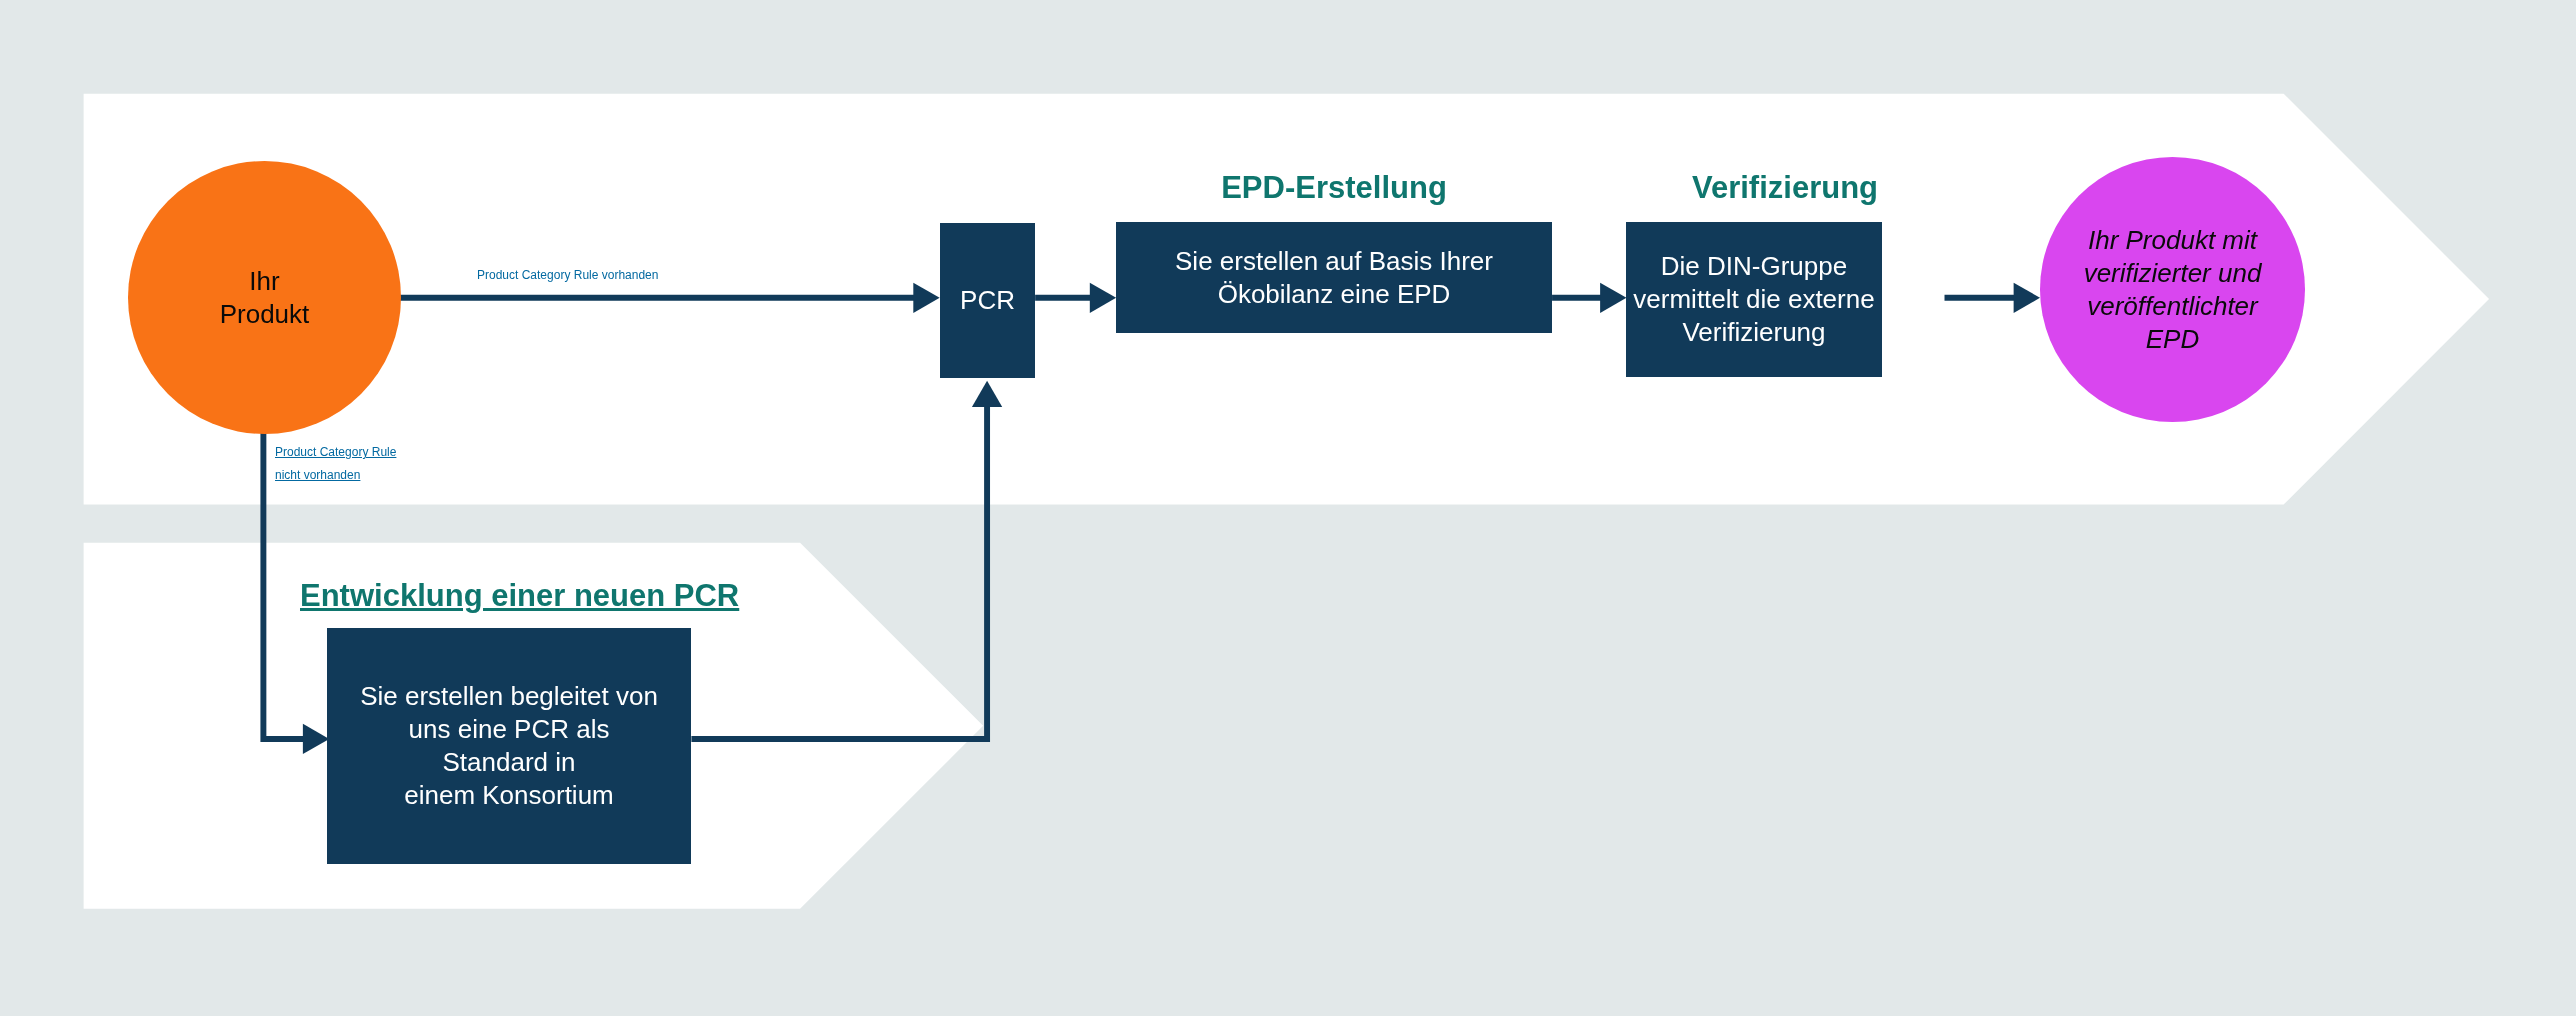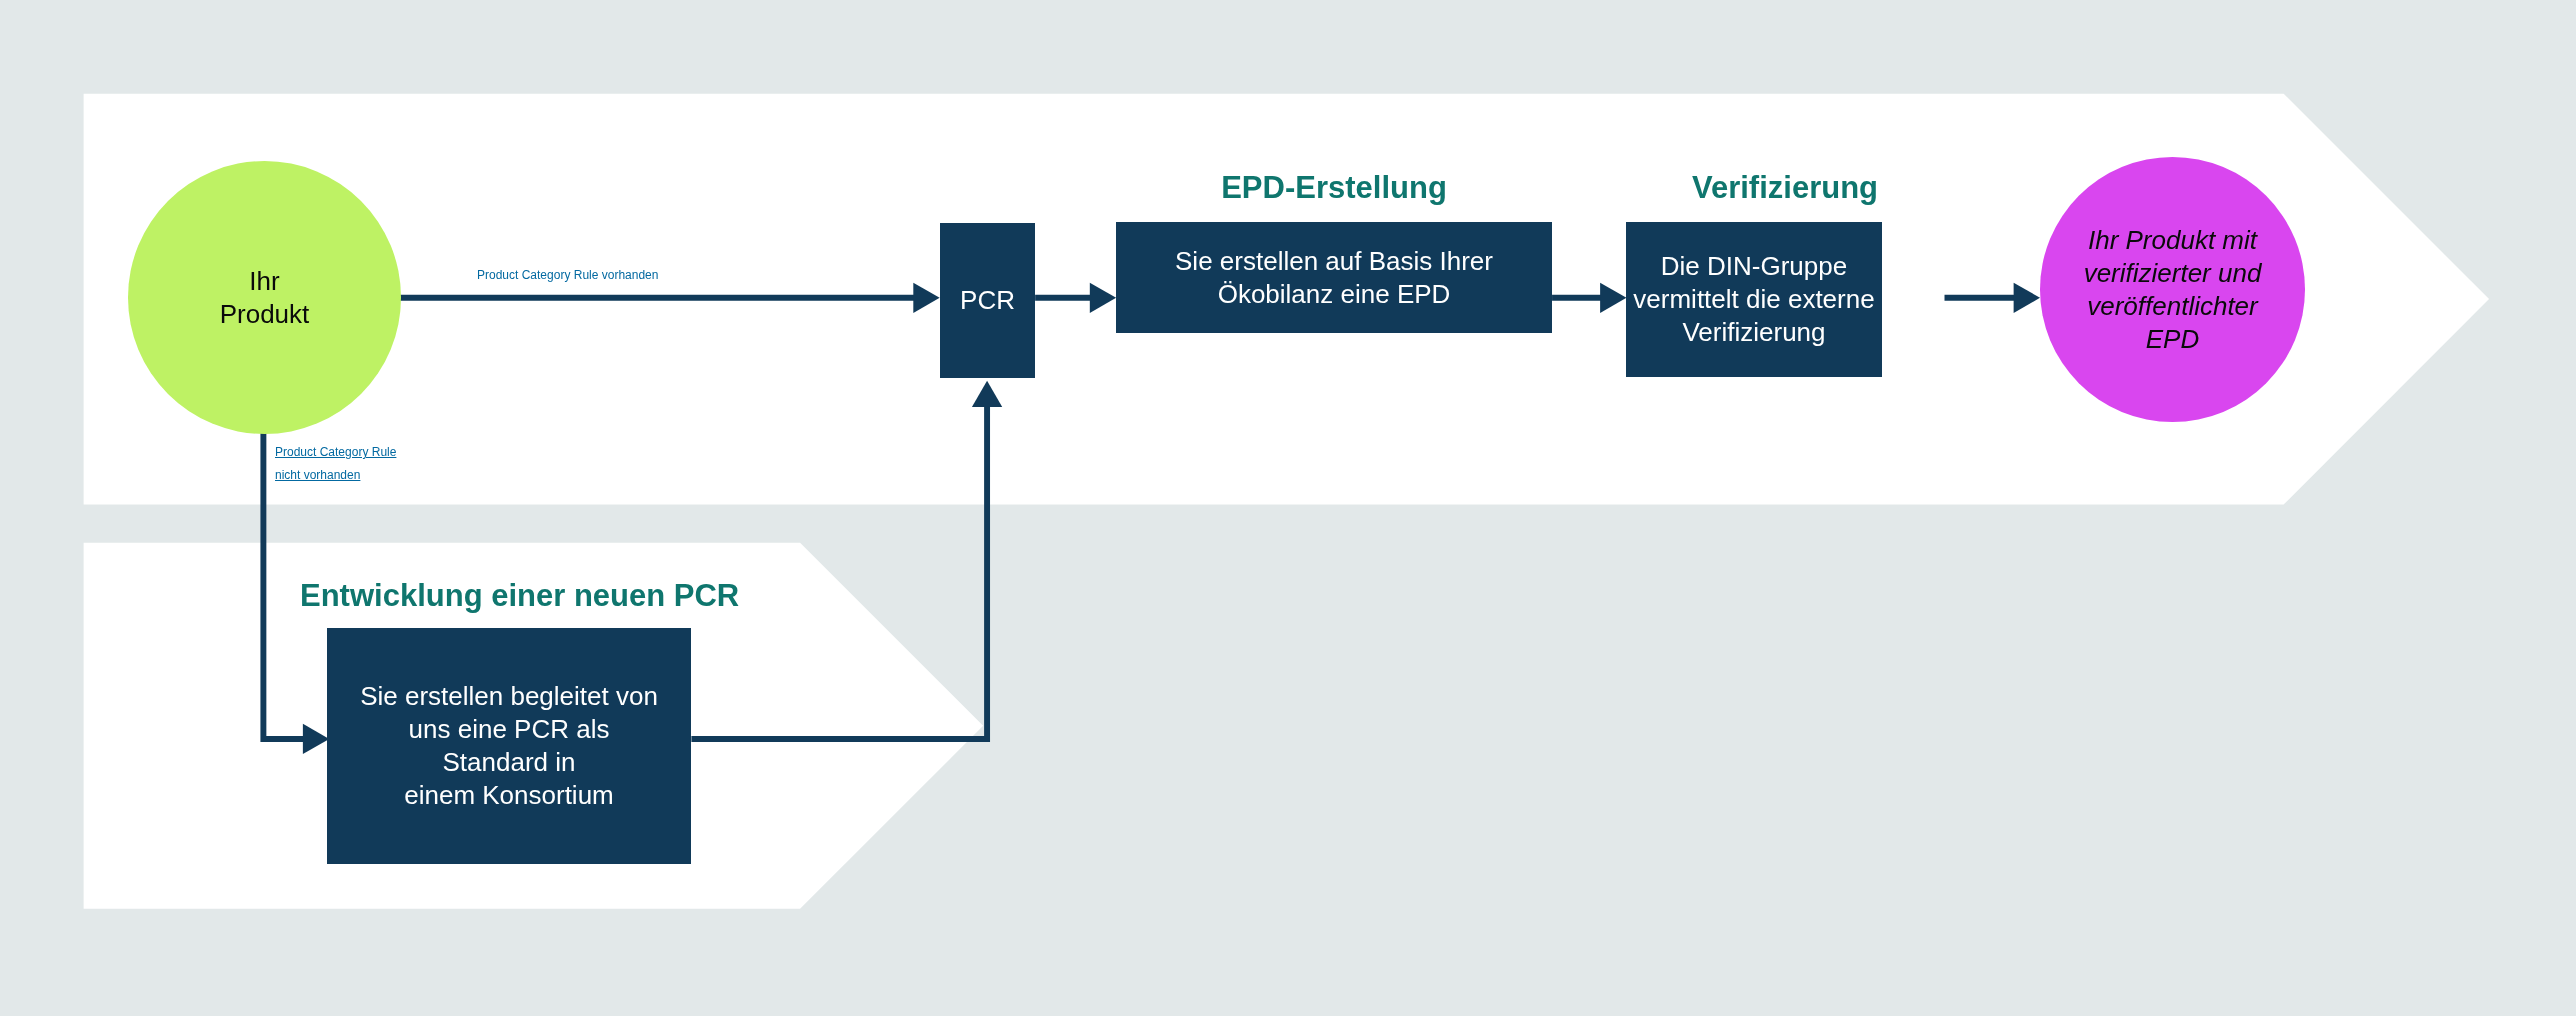--- a/index.html
+++ b/index.html
@@ -25,21 +25,21 @@
     display: flex;
     align-items: center;
     justify-content: center;
     border-radius: 50%;
     text-align: center;
     color: #0a0a0a;
     font-size: 26px;
     line-height: 33px;
     white-space: pre-line;
   }
-  .circle.start { left: 128px; top: 161px; width: 273px; height: 273px; background: #bef264; }
+  .circle.start { left: 128px; top: 161px; width: 273px; height: 273px; background: #f97316; }
   .circle.end   { left: 2040px; top: 157px; width: 265px; height: 265px; background: #d946ef; font-style: italic; }
   .nbox {
     display: flex;
     align-items: center;
     justify-content: center;
     background: #113a59;
     color: #ffffff;
     text-align: center;
     font-size: 26px;
     line-height: 33px;
@@ -51,21 +51,21 @@
   .nbox.newpcr{ left: 327px;  top: 628px; width: 364px; height: 236px; }
   .heading {
     color: #0f766e;
     font-weight: bold;
     font-size: 31px;
     line-height: 37px;
     white-space: nowrap;
   }
   .heading.epd   { left: 1116px; top: 169px; width: 436px; text-align: center; }
   .heading.verif { left: 1626px; top: 169px; width: 318px; text-align: center; }
-  .heading.newpcr{ left: 300px;  top: 577px; }
+  .heading.newpcr{ left: 300px;  top: 577px; text-decoration: underline; }
   .elabel {
     color: #0369a1;
     font-size: 12px;
     line-height: 23px;
     white-space: pre-line;
   }
   .elabel.available { left: 477px; top: 264px; }
   .elabel.missing   { left: 275px; top: 441px; text-decoration: underline; }
 </style>
 </head>

